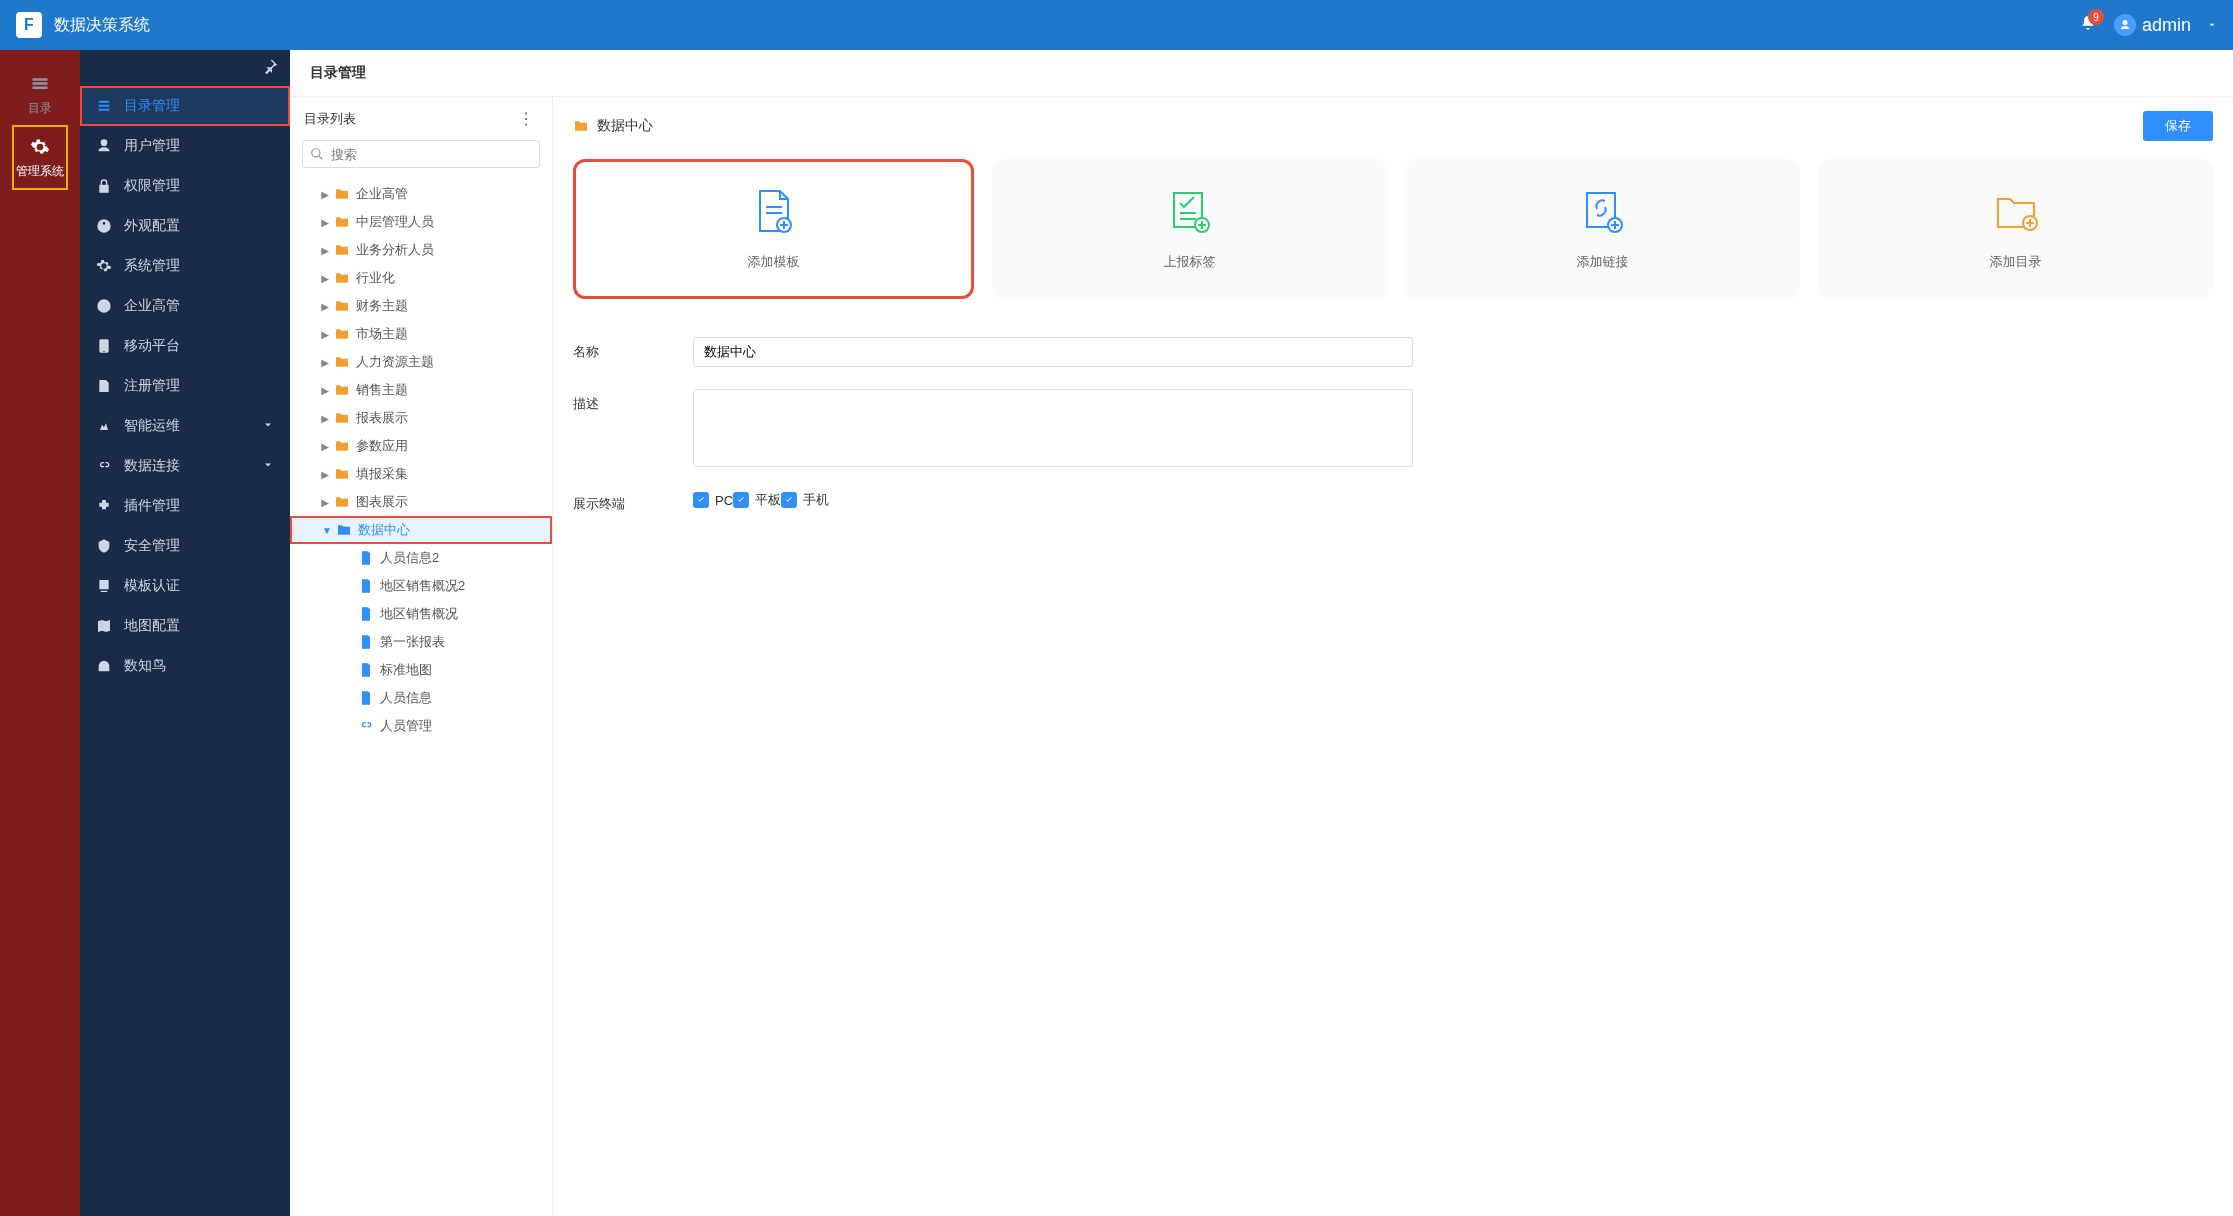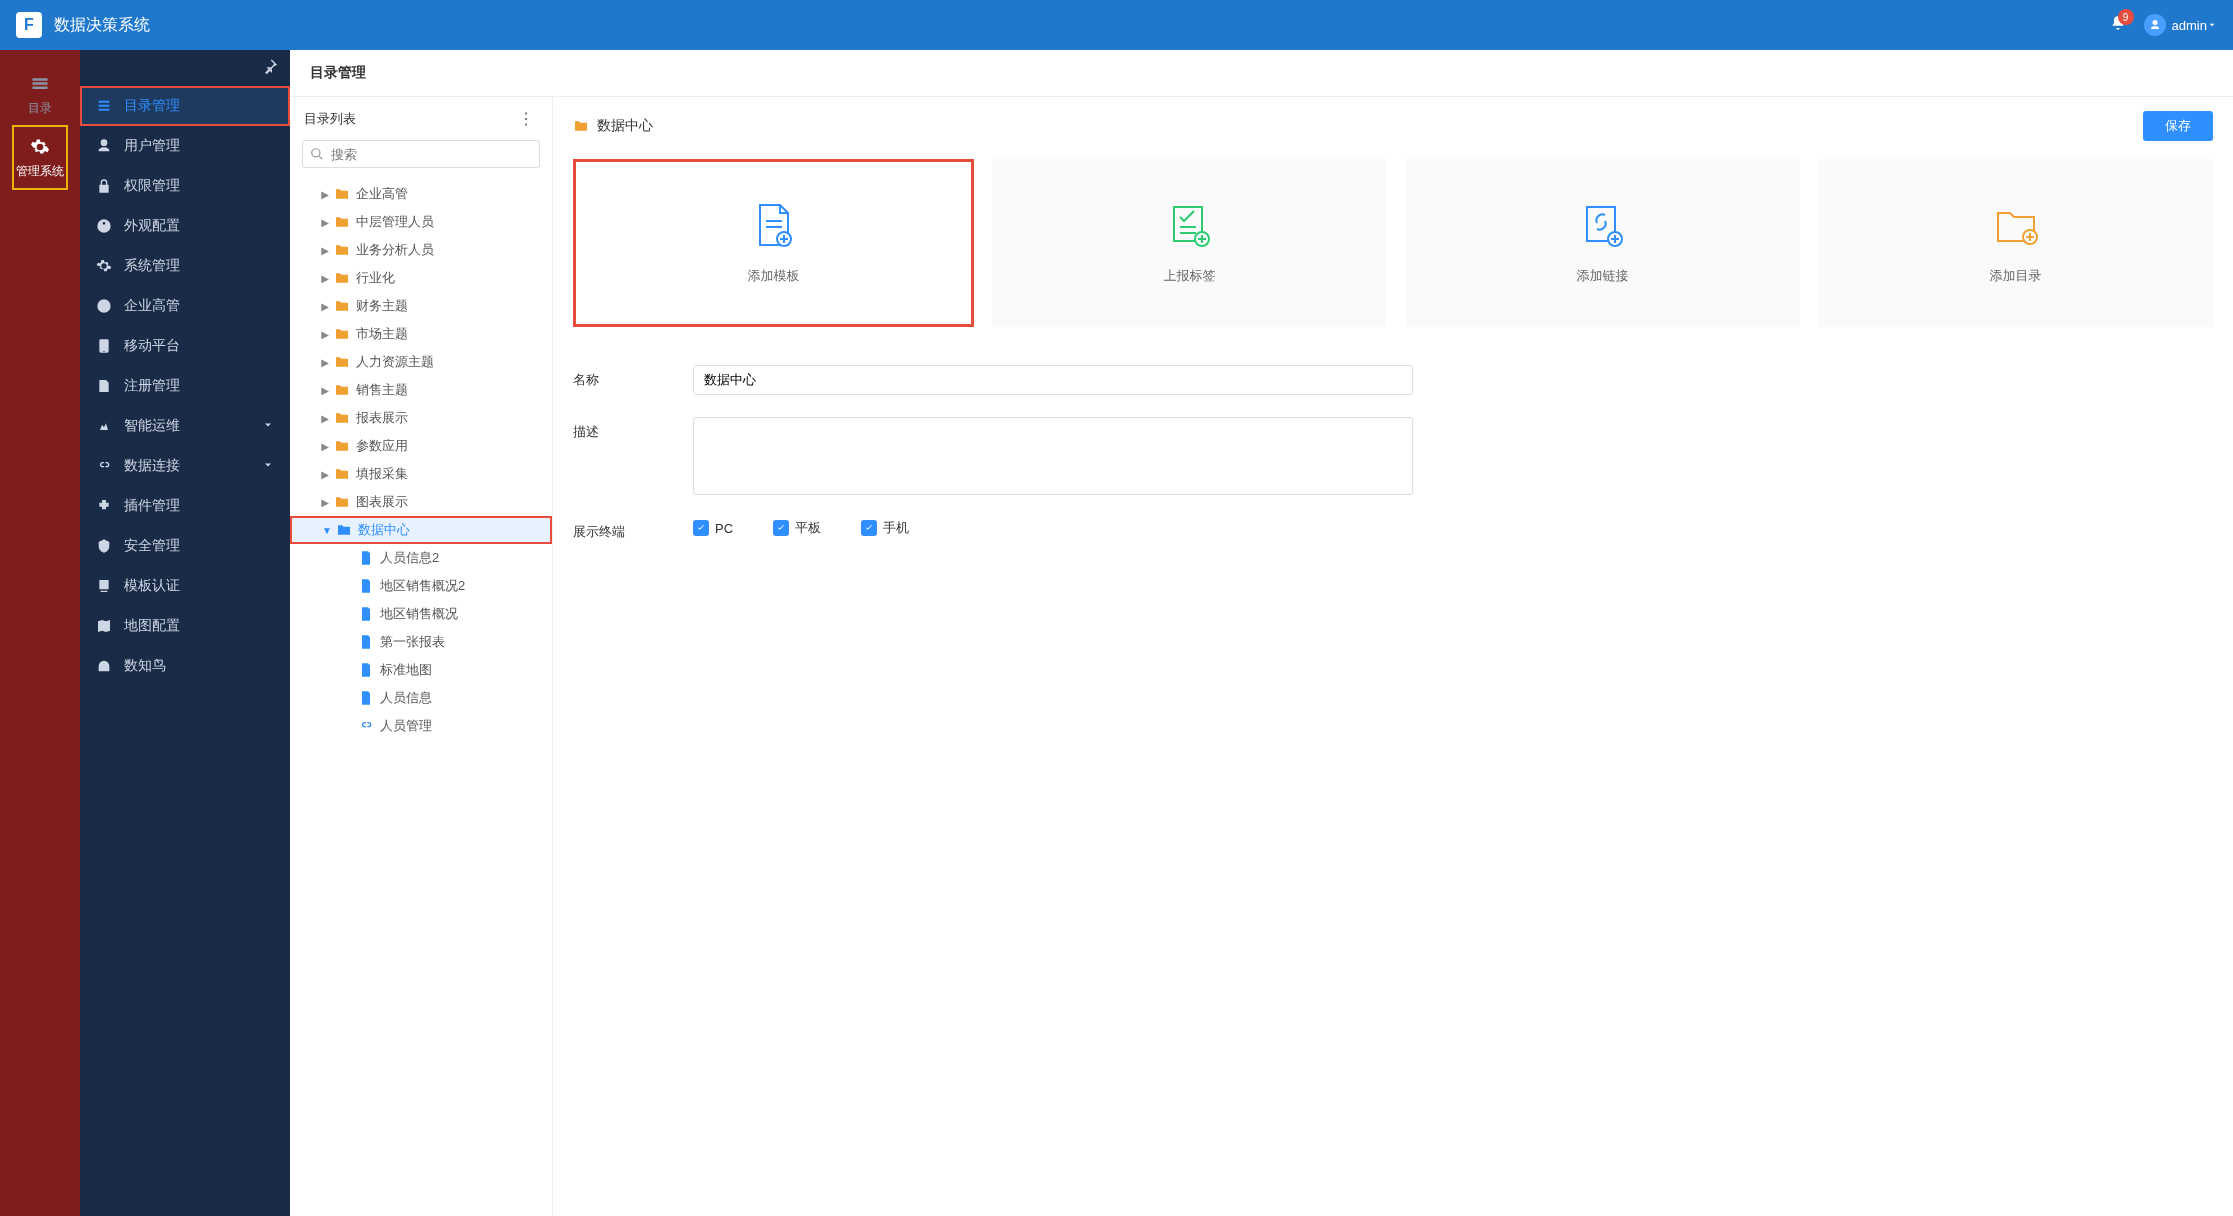--- a/index.html
+++ b/index.html
@@ -10,21 +10,21 @@
 .header { height: 50px; background: #2078cd; display: flex; align-items: center; padding: 0 16px; color: #fff; }
 .logo { width: 26px; height: 26px; background: #fff; border-radius: 4px; margin-right: 12px; display: flex; align-items: center; justify-content: center; color: #2078cd; font-weight: bold; font-size: 16px; }
 .app-title { font-size: 16px; font-weight: 500; }
 .header-spacer { flex: 1; }
 .bell-wrap { position: relative; margin-right: 18px; cursor: pointer; }
 .bell-icon svg { width: 16px; height: 16px; fill: #fff; }
 .badge { position: absolute; top: -6px; right: -8px; background: #e74c3c; color: #fff; border-radius: 8px; min-width: 16px; height: 16px; font-size: 10px; display: flex; align-items: center; justify-content: center; padding: 0 4px; }
 .user-wrap { display: flex; align-items: center; cursor: pointer; }
 .avatar { width: 22px; height: 22px; background: #4a9eff; border-radius: 50%; display: flex; align-items: center; justify-content: center; margin-right: 6px; }
 .avatar svg { width: 12px; height: 12px; fill: #fff; }
-.username { font-size: 13px; margin-right: 0; }
+.username { font-size: 18px; margin-right: 16px; }
 .chevron svg { width: 10px; height: 10px; fill: #fff; }
 
 
 .body { flex: 1; display: flex; overflow: hidden; }
 
 
 .rail { width: 80px; background: #7f1d1d; display: flex; flex-direction: column; align-items: center; padding-top: 14px; color: #8a94a6; }
 .rail-item { width: 56px; display: flex; flex-direction: column; align-items: center; padding: 10px 0 8px 0; cursor: pointer; font-size: 12px; }
 .rail-item.active { border: 2px solid #eab308; }
 .rail-item svg { width: 20px; height: 20px; fill: #8a94a6; margin-bottom: 6px; }
@@ -67,31 +67,31 @@
 .tree-item.lv2 { padding-left: 54px; }
 
 
 .detail { flex: 1; display: flex; flex-direction: column; padding: 0 20px; overflow: auto; }
 .detail-head { display: flex; align-items: center; padding: 14px 0 12px 0; }
 .folder-ico-sm { width: 16px; height: 16px; fill: #f0a030; margin-right: 8px; }
 .detail-title { font-size: 14px; color: #333; flex: 1; }
 .save-btn { background: #2f8fff; color: #fff; border: none; border-radius: 3px; padding: 6px 22px; font-size: 13px; cursor: pointer; }
 
 .action-cards { display: flex; gap: 18px; margin: 6px 0 20px 0; }
-.card { flex: 1; height: 168px; background: #fafafa; border-radius: 0; display: flex; flex-direction: column; align-items: center; justify-content: center; cursor: pointer; }
+.card { flex: 1; height: 140px; background: #fafafa; border-radius: 12px; display: flex; flex-direction: column; align-items: center; justify-content: center; cursor: pointer; }
 .card.hl { border: 3px solid #e74c3c; background: #fff; }
 .card-ico { width: 48px; height: 48px; margin-bottom: 18px; }
 .card-label { font-size: 13px; color: #666; }
 
 .form { margin-top: 18px; }
 .form-row { display: flex; align-items: flex-start; margin-bottom: 22px; }
 .form-label { width: 120px; font-size: 13px; color: #333; padding-top: 6px; font-weight: 500; }
 .text-input { flex: 1; max-width: 720px; height: 30px; border: 1px solid #ddd; border-radius: 3px; padding: 0 10px; font-size: 13px; outline: none; }
 .textarea { flex: 1; max-width: 720px; height: 78px; border: 1px solid #ddd; border-radius: 3px; padding: 8px 10px; font-size: 13px; outline: none; resize: none; font-family: inherit; }
-.checks { display: flex; gap: 40px; align-items: center; padding-top: 2px; }
+.checks { display: flex; align-items: center; padding-top: 2px; }
 .check-item { display: flex; align-items: center; gap: 6px; font-size: 13px; color: #333; cursor: pointer; }
 .checkbox { width: 16px; height: 16px; background: #2f8fff; border-radius: 3px; display: flex; align-items: center; justify-content: center; }
 .checkbox svg { width: 10px; height: 10px; fill: #fff; }
 </style>
 </head>
 <body>
 
 <div class="app">
 
   <div class="header">

